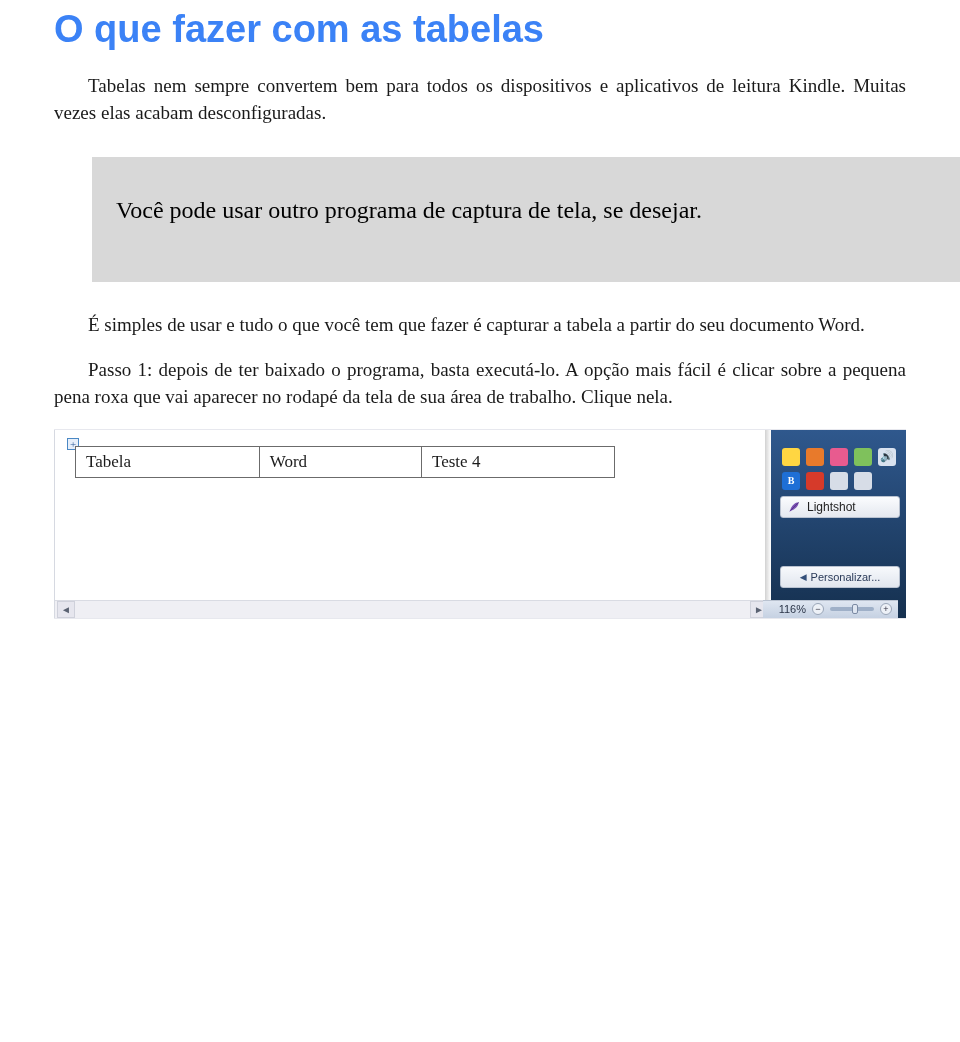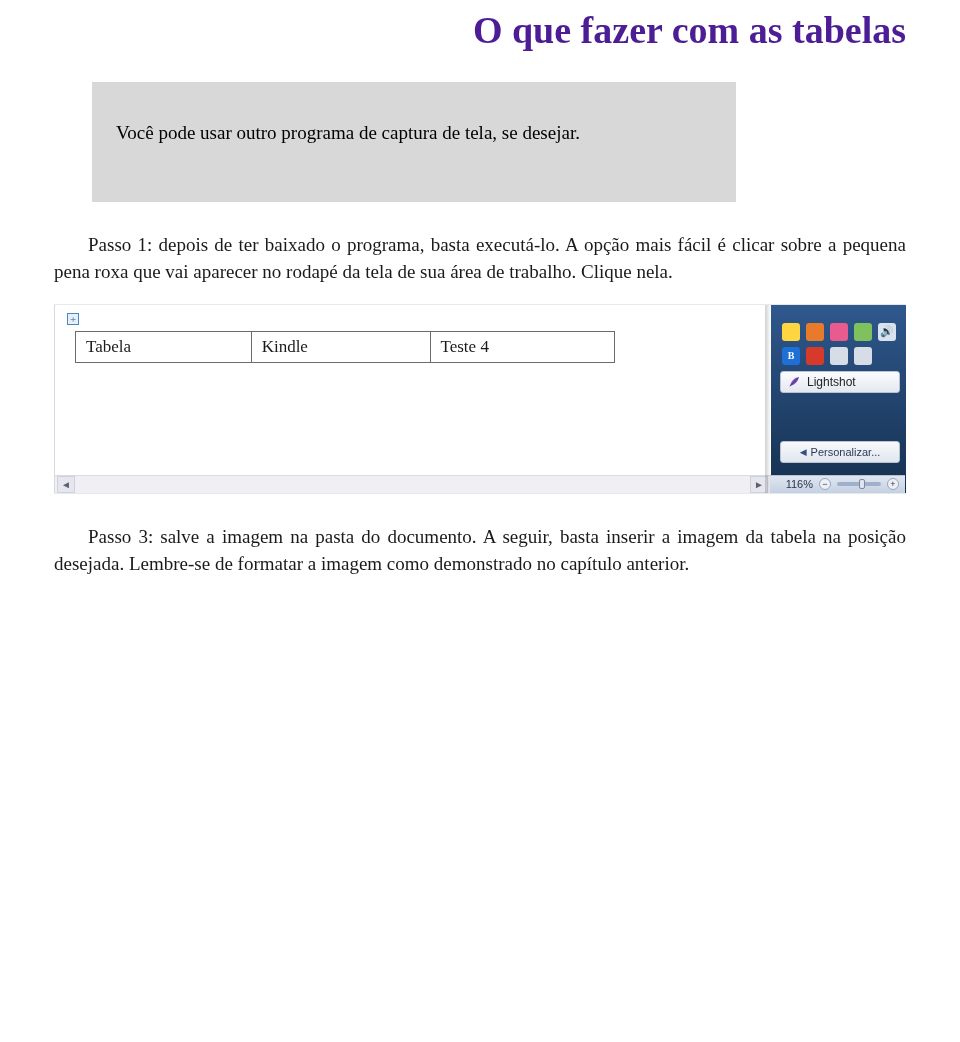--- a/index.html
+++ b/index.html
@@ -7,42 +7,42 @@
     margin: 0;
     padding: 0;
     font-family: "Times New Roman", Times, serif;
     background: #ffffff;
     width: 960px;
   }
   .page {
     padding: 8px 54px 40px 54px;
   }
   h1 {
-    font-family: Liberation Serif, serif;
+    font-family: Liberation Sans, sans-serif;
     font-weight: 700;
-    color: #4c1d95;
+    color: #3b82f6;
     font-size: 38px;
     margin: 0 0 22px 0;
-    text-align: right;
+    text-align: left;
   }
   p {
     font-size: 19px;
     color: #1a1a1a;
     line-height: 1.42;
     margin: 0 0 18px 0;
     text-align: justify;
   }
   .indent { text-indent: 34px; }
   a.link { color: #2f6fb3; text-decoration: underline; cursor: pointer; }
   .callout {
     background: #d8d8d8;
     margin: 30px 0 30px 38px;
     padding: 40px 24px 58px 24px;
-    width: 644px;
-    font-size: 19px;
+    width: 868px;
+    font-size: 24px;
     text-align: left;
   }
   
   .figure {
     margin: 14px 0 30px 0;
     height: 190px;
     position: relative;
     background: #f7f8fc;
     border-top: 1px solid #e7e8ee;
     border-bottom: 1px solid #e7e8ee;
@@ -59,21 +59,21 @@
     width: 12px; height: 12px;
     border: 1px solid #4a88c4;
     color: #2c5a98;
     font-size: 11px;
     line-height: 10px;
     text-align: center;
     background: #e7effa;
   }
   table.sample {
     position: absolute;
-    top: 26px; left: 20px;
+    top: 16px; left: 20px;
     width: 540px;
     border-collapse: collapse;
     font-family: "Times New Roman", serif;
     font-size: 17px;
     color: #1b1b1b;
   }
   table.sample th, table.sample td {
     border: 1px solid #6b6b6b;
     padding: 5px 10px;
     text-align: left;
@@ -161,21 +161,21 @@
     width: 18px;
     display:flex;align-items:center;justify-content:center;
     color:#5a6272;font-size:10px;
     background:#e6e6ee;
     border:1px solid #cfd1db;
   }
   .hscroll .arrow.left { left: 2px; }
   .hscroll .arrow.right { right: 2px; }
   .zoom-area {
     position: absolute;
-    right: 1px; bottom: 0;
+    right: 8px; bottom: 0;
     width: 135px; height: 18px;
     background: linear-gradient(to bottom, #dfe6f1, #c5d1e2);
     border-top: 1px solid #b9c2d0;
     display:flex; align-items:center; justify-content:flex-end;
     padding: 0 6px;
     gap: 6px;
     font-family: "Segoe UI", Tahoma, sans-serif;
     font-size: 11px; color:#2b3548;
   }
   .zoom-minus, .zoom-plus {
@@ -189,39 +189,41 @@
     position:absolute;top:-3px;left:22px;width:6px;height:10px;background:#dfe6f1;border:1px solid #7b8aa3;border-radius:2px;
   }
 </style>
 </head>
 <body>
 
 <div class="page">
 
   <h1>O que fazer com as tabelas</h1>
 
+  <p class="indent">Tabelas nem sempre convertem bem para todos os dispositivos e aplicativos de leitura Kindle. Muitas vezes elas acabam desconfiguradas.</p>
 
 
   <div class="callout">
     <span>Você pode usar outro programa de captura de tela, se desejar.</span>
   </div>
 
+  <p class="indent">É simples de usar e tudo o que você tem que fazer é capturar a tabela a partir do seu documento Word.</p>
 
   <p class="indent">Passo 1: depois de ter baixado o programa, basta executá-lo. A opção mais fácil é clicar sobre a pequena pena roxa que vai aparecer no rodapé da tela de sua área de trabalho. Clique nela.</p>
 
   <div class="figure">
     <div class="fig-inner">
 
       <div class="plus">+</div>
 
       <table class="sample">
         <tbody>
             <tr>
           <th>Tabela</th>
-          <th>Kindle</th>
+          <th>Word</th>
           <th>Teste 4</th>
         </tr>
       </tbody>
         </table>
 
       <div class="hscroll">
         <div class="arrow left">◄</div>
         <div class="arrow right">►</div>
       </div>
     </div>
@@ -262,15 +264,14 @@
       <span class="zoom-minus">−</span>
       <span class="zoom-track">
         <span class="zoom-thumb"></span>
       </span>
       <span class="zoom-plus">+</span>
     </div>
   </div>
 
 
 
-  <p class="indent">Passo 3: salve a imagem na pasta do documento. A seguir, basta inserir a imagem da tabela na posição desejada. Lembre-se de formatar a imagem como demonstrado no capítulo anterior.</p>
 
 </div>
 
 </body></html>

